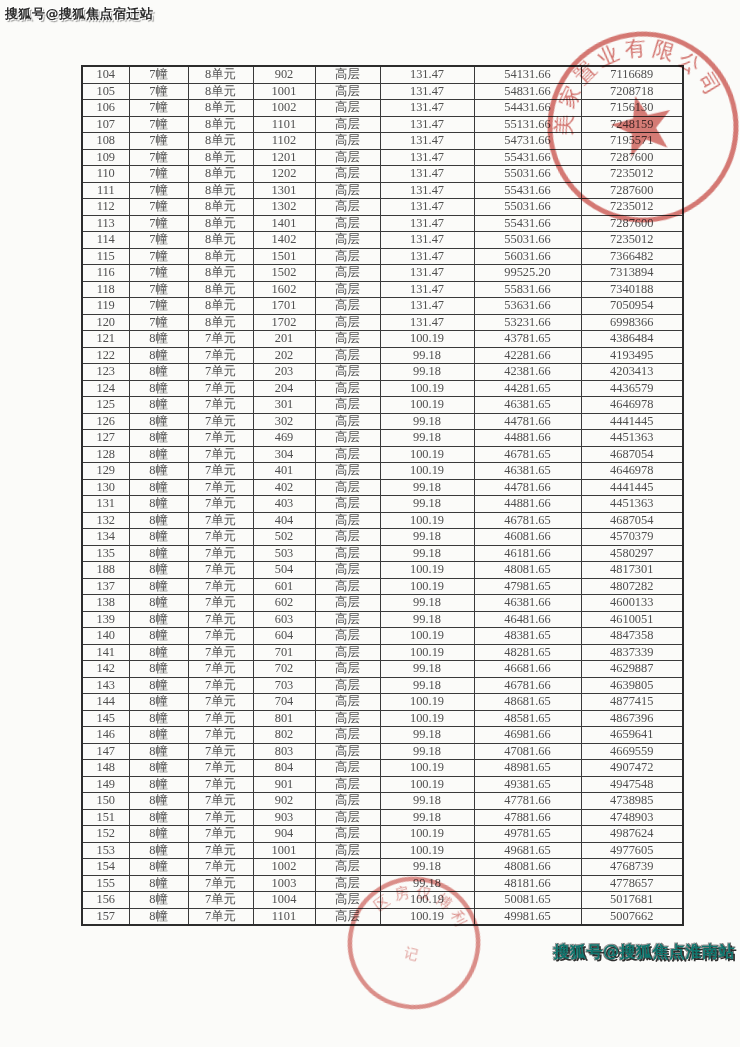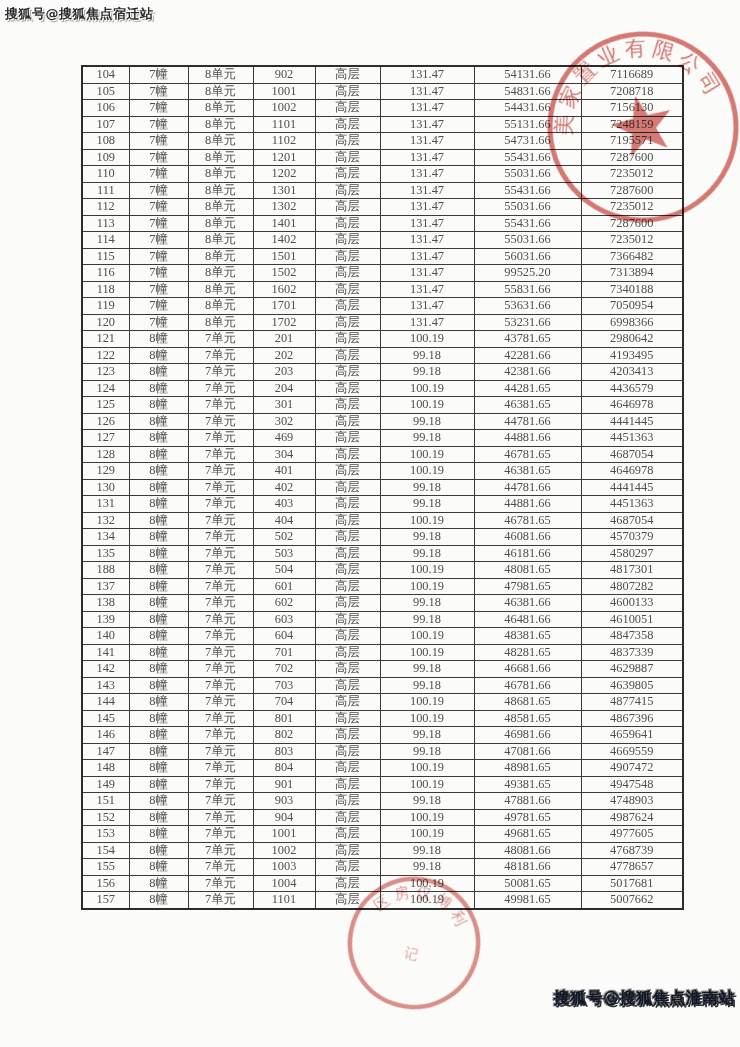--- a/index.html
+++ b/index.html
@@ -10,21 +10,21 @@
   }
   .page{position:absolute;inset:0;}
 
   
   .wm{position:absolute;font-family:"DejaVu Sans",sans-serif;font-weight:bold;white-space:nowrap;letter-spacing:.5px;}
   .wm-top{
     left:5px;top:5px;font-size:13px;color:#2a2a2a;
     text-shadow:1px 1px 0 #ffffff,-1px -1px 0 #ffffff,2px 2px 1px rgba(70,70,70,.55);
   }
   .wm-bottom{
-    right:5px;top:988px;font-size:16px;color:#0f172a;
+    right:5px;top:942px;font-size:16px;color:#0f766e;
     text-shadow:2px 2px 0 #2e2e2e,-1px -1px 0 #9a9a9a,1px -1px 0 #777,-1px 1px 0 #777;
     text-align:center;
   }
 
   
   table.price{
     position:absolute;left:81px;top:65px;width:601px;
     border-collapse:collapse;table-layout:fixed;
     border:2px solid #2c2c2c;
     background:transparent;
@@ -223,21 +223,21 @@
           <td>6998366</td>
         </tr>
         <tr>
           <td>121</td>
           <td>8幢</td>
           <td>7单元</td>
           <td>201</td>
           <td>高层</td>
           <td>100.19</td>
           <td>43781.65</td>
-          <td>2980642</td>
+          <td>4386484</td>
         </tr>
         <tr>
           <td>122</td>
           <td>8幢</td>
           <td>7单元</td>
           <td>202</td>
           <td>高层</td>
           <td>99.18</td>
           <td>42281.66</td>
           <td>4193495</td>
@@ -494,20 +494,30 @@
         </tr>
         <tr>
           <td>149</td>
           <td>8幢</td>
           <td>7单元</td>
           <td>901</td>
           <td>高层</td>
           <td>100.19</td>
           <td>49381.65</td>
           <td>4947548</td>
+        </tr>
+        <tr>
+          <td>150</td>
+          <td>8幢</td>
+          <td>7单元</td>
+          <td>902</td>
+          <td>高层</td>
+          <td>99.18</td>
+          <td>47781.66</td>
+          <td>4738985</td>
         </tr>
         <tr>
           <td>151</td>
           <td>8幢</td>
           <td>7单元</td>
           <td>903</td>
           <td>高层</td>
           <td>99.18</td>
           <td>47881.66</td>
           <td>4748903</td>

